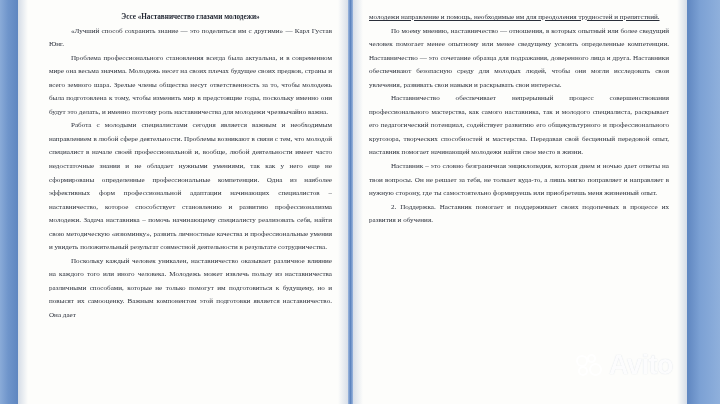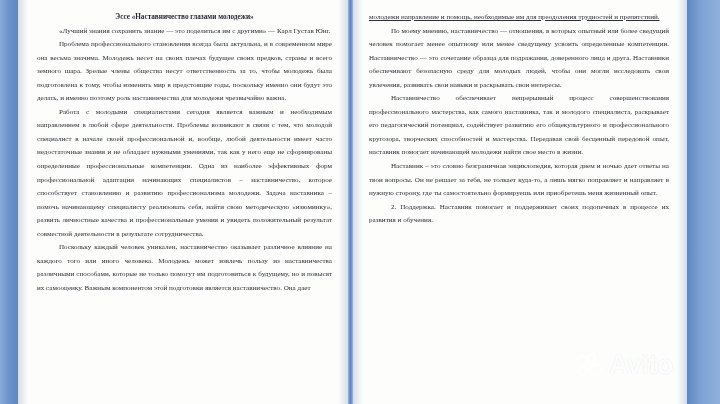--- a/index.html
+++ b/index.html
@@ -54,21 +54,21 @@
     position: absolute;
     top: 0;
     height: 404px;
     background: #fdfdfb;
     overflow: hidden;
   }
   .page.left  { left: 18px;  width: 330px; }
   .page.right { left: 353px; width: 334px; }
 
   .page-body {
-    padding: 11px 16px 0 19px;
+    padding: 11px 16px 0 31px;
     color: #2a2f3a;
     font-size: 7.1px;
     line-height: 13.55px;
     text-align: justify;
     text-justify: inter-word;
     -webkit-font-smoothing: none;
   }
   .page.right .page-body { padding: 11px 18px 0 16px; }
 
   .doc-title {
@@ -128,21 +128,21 @@
 
 <div id="screen">
 
   <div class="edge-bar left"></div>
   <div class="edge-bar mid"></div>
   <div class="edge-bar right"></div>
 
   <div class="page left">
     <div class="page-body">
       <div class="doc-title">Эссе «Наставничество глазами молодежи»</div>
-      <p class="para">«Лучший знания сохранить знание — это поделиться им с другими» — Карл Густав Юнг.</p>
+      <p class="para">«Лучший способ сохранить знание — это поделиться им с другими» — Карл Густав Юнг.</p>
       <p class="para">Проблема профессионального становления всегда была актуальна, и в современном мире она весьма значима. Молодежь несет на своих плечах будущее своих предков, страны и всего земного шара. Зрелые члены общества несут ответственность за то, чтобы молодежь была подготовлена к тому, чтобы изменить мир в предстоящие годы, поскольку именно они будут это делать, и именно поэтому роль наставничества для молодежи чрезвычайно важна.</p>
       <p class="para">Работа с молодыми специалистами сегодня является важным и необходимым направлением в любой сфере деятельности. Проблемы возникают в связи с тем, что молодой специалист в начале своей профессиональной и, вообще, любой деятельности имеет часто недостаточные знания и не обладает нужными умениями, так как у него еще не сформированы определенные профессиональные компетенции. Одна из наиболее эффективных форм профессиональной адаптации начинающих специалистов – наставничество, которое способствует становлению и развитию профессионализма молодежи. Задача наставника – помочь начинающему специалисту реализовать себя, найти свою методическую «изюминку», развить личностные качества и профессиональные умения и увидеть положительный результат совместной деятельности в результате сотрудничества.</p>
       <p class="para">Поскольку каждый человек уникален, наставничество оказывает различное влияние на каждого того или иного человека. Молодежь может извлечь пользу из наставничества различными способами, которые не только помогут им подготовиться к будущему, но и повысят их самооценку. Важным компонентом этой подготовки является наставничество. Она дает</p>
     </div>
   </div>
 
   <div class="page right">
     <div class="page-body">
       <p class="para noindent u-all">молодежи направление и помощь, необходимые им для преодоления трудностей и препятствий.</p>
       <p class="para">По моему мнению, наставничество — отношения, в которых опытный или более сведущий человек помогает менее опытному или менее сведущему усвоить определенные компетенции. Наставничество — это сочетание образца для подражания, доверенного лица и друга. Наставники обеспечивают безопасную среду для молодых людей, чтобы они могли исследовать свои увлечения, развивать свои навыки и раскрывать свои интересы.</p>

